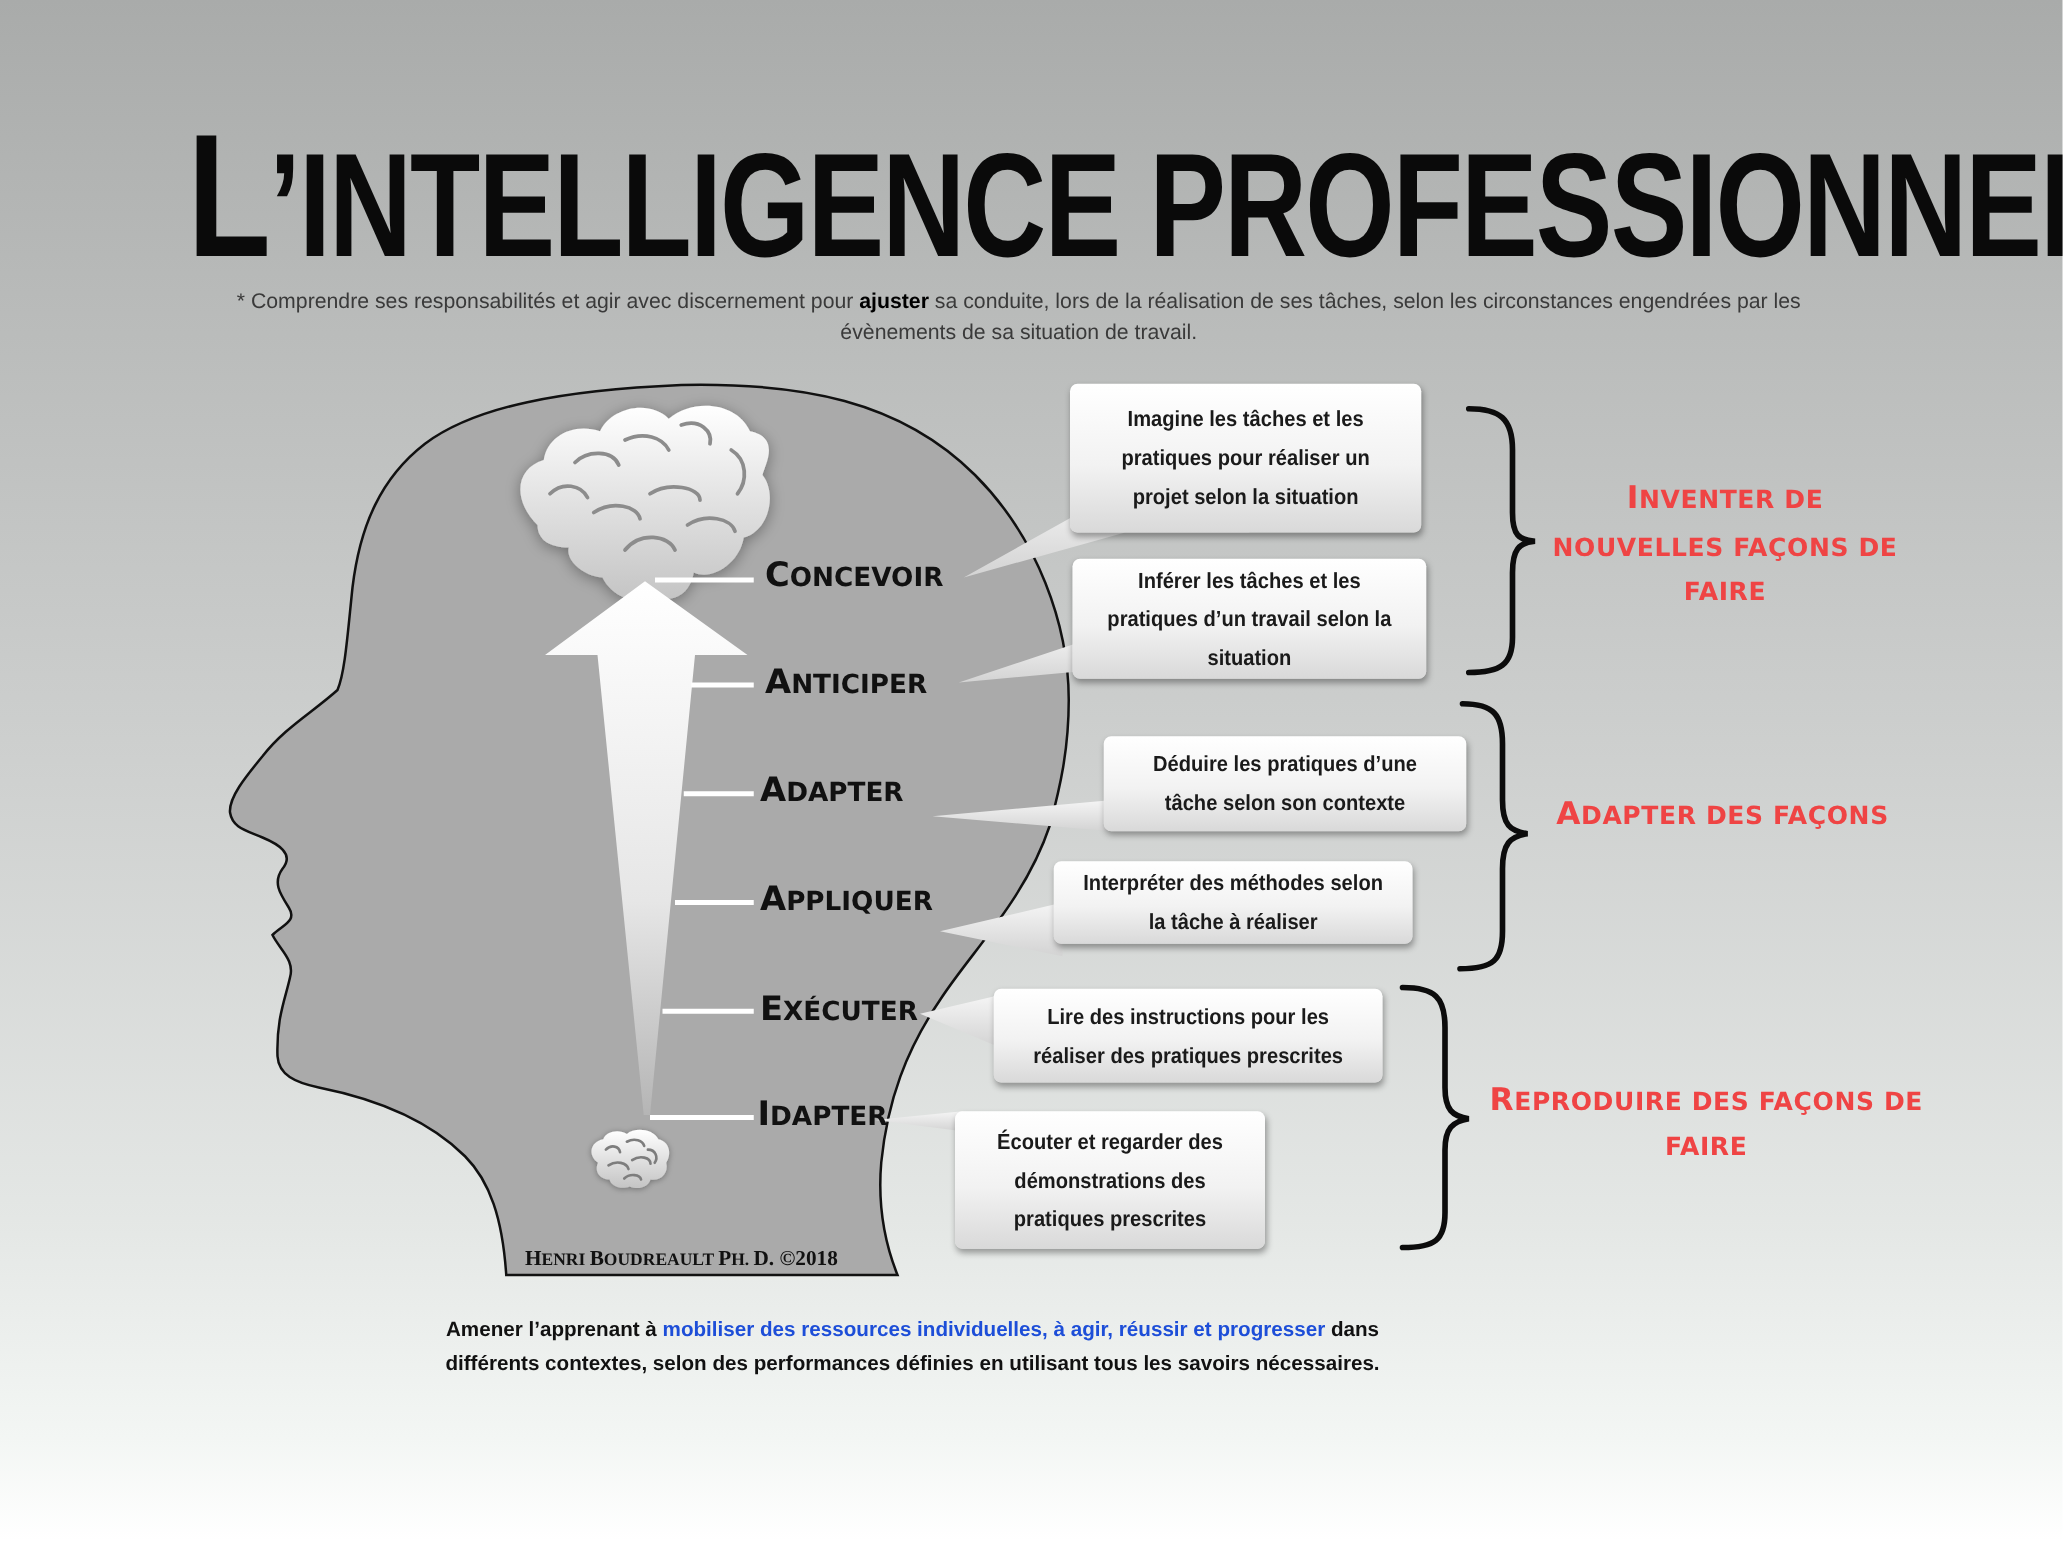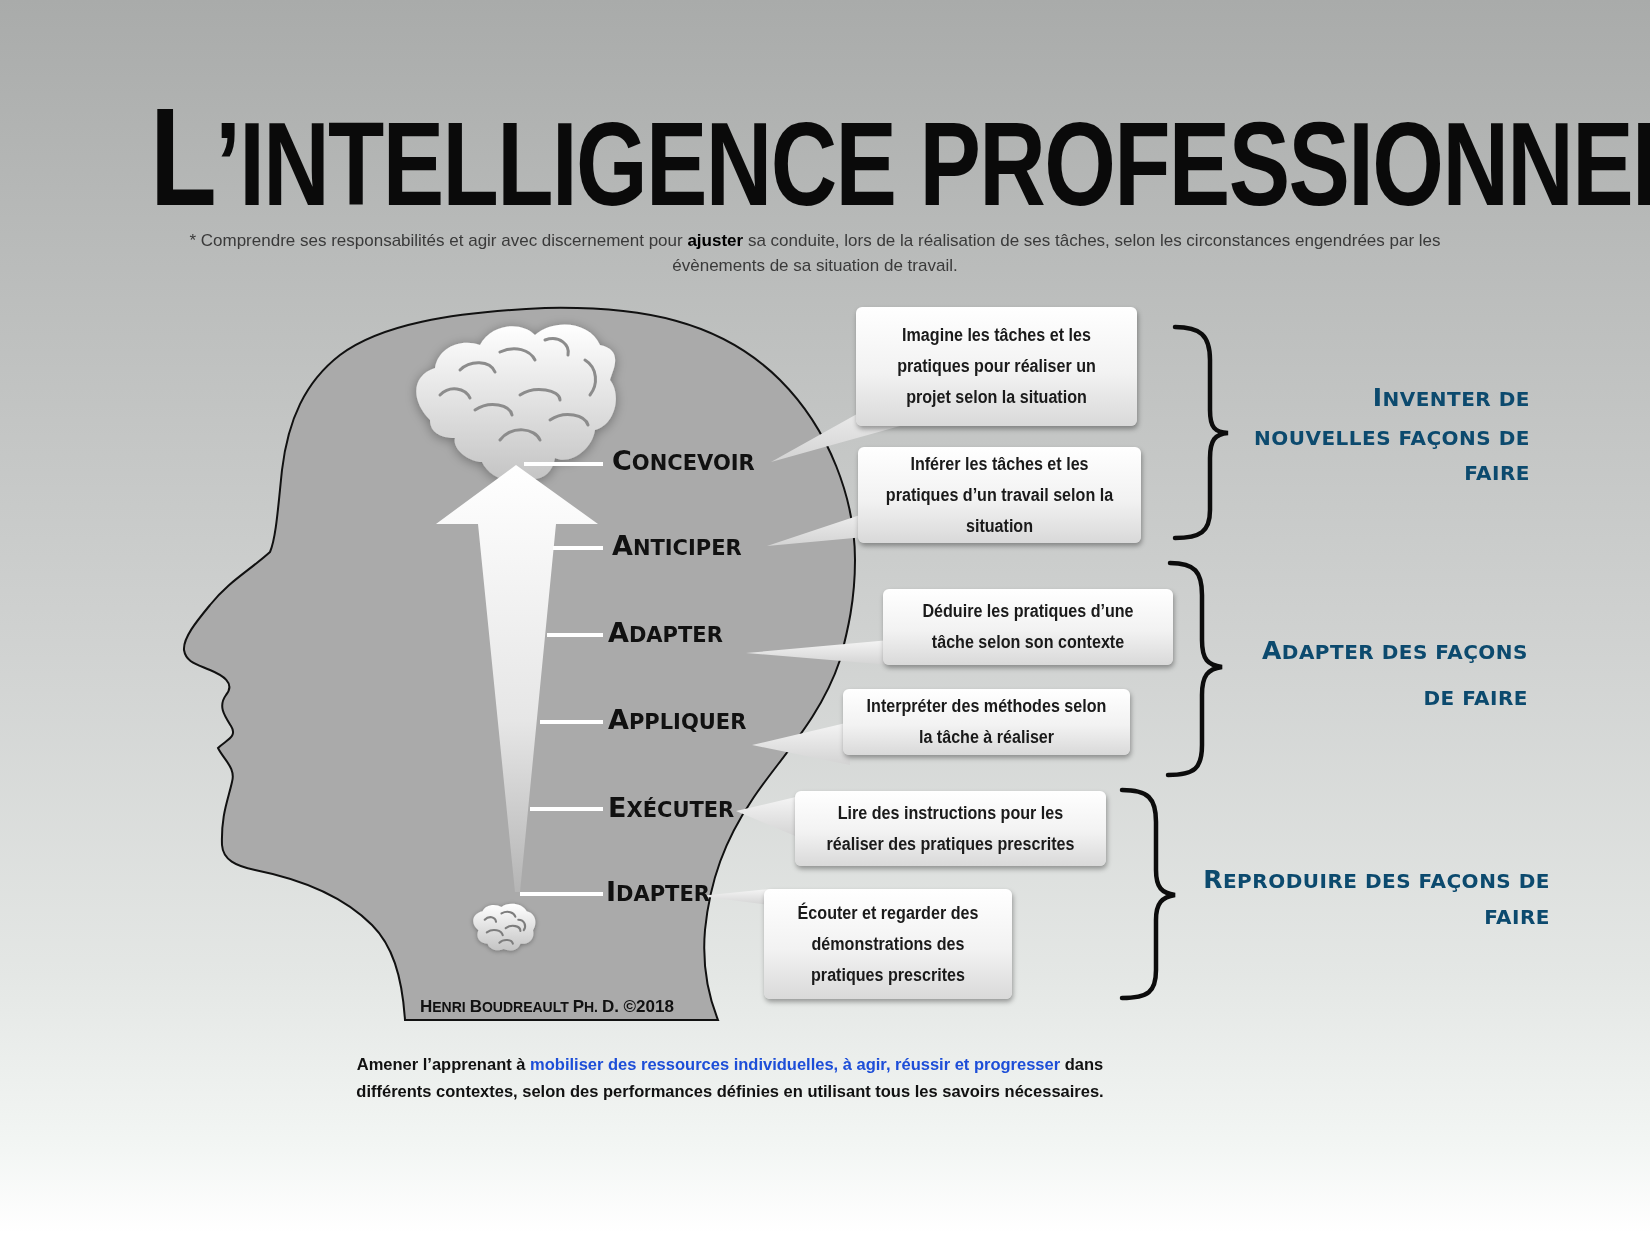--- a/index.html
+++ b/index.html
@@ -36,28 +36,28 @@
     background: linear-gradient(to bottom, #ffffff 0%, #f2f2f2 55%, #d9d9d9 100%);
     border-radius: 6px;
     box-shadow: 1px 3px 5px rgba(0,0,0,0.35);
     font-family: "Liberation Sans", sans-serif; font-weight: bold;
     font-size: 17.5px; line-height: 31px; color: #1a1a1a;
     text-align: center; display: flex; align-items: center; justify-content: center;
     padding: 0 10px;
   }
   .bubble span { display: block; transform: scaleX(0.92); }
   .group {
-    position: absolute; text-align: right;
-    font-family: "DejaVu Sans", sans-serif; font-weight: bold; color: #0c4a6e;
+    position: absolute; text-align: center;
+    font-family: "DejaVu Sans", sans-serif; font-weight: bold; color: #ef4444;
     font-size: 20px; line-height: 40px; letter-spacing: 0.5px;
   }
   .group .cap { font-size: 25px; }
   #credit {
     position: absolute; left: 420px; top: 997px;
-    font-family: Liberation Sans, sans-serif; font-weight: bold; color: #111;
+    font-family: Liberation Serif, serif; font-weight: bold; color: #111;
     font-size: 14px; white-space: nowrap;
   }
   #credit .cap { font-size: 17px; }
   #footer {
     position: absolute; left: 330px; top: 1051px; width: 800px;
     font-family: "Liberation Sans", sans-serif; font-weight: bold;
     font-size: 16.5px; line-height: 27px; text-align: center; color: #111;
   }
   #footer .hl { color: #1d4ed8; }
 </style>
@@ -205,21 +205,20 @@
     <span>Écouter et regarder des démonstrations des pratiques prescrites</span>
   </div>
 
 <div class="group" style="left:1230px; top:378px; width:300px; line-height:39px;">
   <div><span class="cap">I</span><span>NVENTER DE</span></div>
   <div>NOUVELLES FAÇONS DE</div>
   <div style="margin-top:-4px;">FAIRE</div>
 </div>
 <div class="group" style="left:1228px; top:628px; width:300px; line-height:46px;">
   <div><span class="cap">A</span><span>DAPTER DES FAÇONS</span></div>
-  <div>DE FAIRE</div>
 </div>
 <div class="group" style="left:1180px; top:862px; width:370px; line-height:36px;">
   <div><span class="cap">R</span><span>EPRODUIRE DES FAÇONS DE</span></div>
   <div>FAIRE</div>
 </div>
 
 <div id="credit"><span class="cap">H</span><span>ENRI </span><span class="cap">B</span><span>OUDREAULT </span><span class="cap">P</span><span>H. </span><span class="cap">D. ©2018</span></div>
 
 <div id="footer"><span>Amener l’apprenant à </span><span class="hl">mobiliser des ressources individuelles, à agir, réussir et progresser</span><span> dans différents contextes, selon des performances définies en utilisant tous les savoirs nécessaires.</span></div>
 

